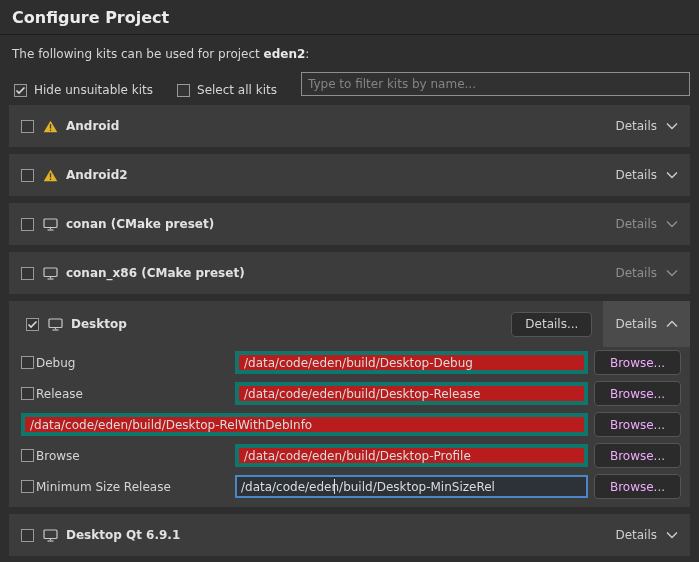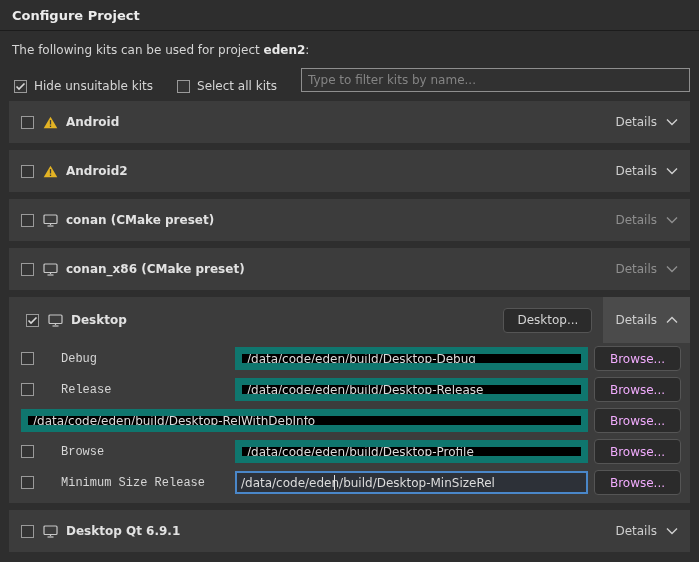--- a/index.html
+++ b/index.html
@@ -3,21 +3,21 @@
 <meta charset="utf-8">
 <style>
   html,body{margin:0;padding:0;}
   body{
     width:699px;height:562px;overflow:hidden;
     background:#2e2e2e;color:#d6d6d6;
     font-family:"DejaVu Sans","Liberation Sans",sans-serif;
     font-size:12px;
   }
   
-  .title{font-size:13px;font-weight:bold;color:#ececec;padding:8px 12px 7px;}
+  .title{font-size:16px;font-weight:bold;color:#ececec;padding:8px 12px 7px;}
   .title-sep{border-bottom:1px solid #1c1c1c;}
   .intro{padding:12px 12px 6px;color:#d6d6d6;}
   .intro b{color:#e8e8e8;}
   
   .toolbar{display:flex;align-items:center;margin:5px 9px 9px 14px;height:24px;}
   .check-group{display:flex;align-items:center;gap:7px;margin-right:24px;white-space:nowrap;cursor:default;margin-top:12px;}
   .cb{width:13px;height:13px;box-sizing:border-box;border:1px solid #9a9a9a;background:#343434;
       display:inline-flex;align-items:center;justify-content:center;flex:none;}
   .filter-input{flex:1;height:24px;box-sizing:border-box;background:#313131;border:1px solid #8e8e8e;
       color:#dcdcdc;font:12px "DejaVu Sans","Liberation Sans",sans-serif;padding:0 6px;outline:none;}
@@ -32,23 +32,23 @@
       color:#cfcfcf;font:12px "DejaVu Sans","Liberation Sans",sans-serif;cursor:pointer;padding:0;}
   .kit-row.disabled .details-btn{color:#8f8f8f;}
   
   .kit-panel{margin:0 9px 7px;background:#3c3c3c;padding-bottom:5px;}
   .panel-header{height:46px;display:flex;align-items:center;padding-left:17px;}
   .manage-btn{height:25px;padding:0 13px;margin-right:11px;background:#2b2b2b;border:1px solid #555;
       border-radius:4px;color:#d4d4d4;font:12px "DejaVu Sans","Liberation Sans",sans-serif;cursor:pointer;}
   .details-strip{height:46px;padding:0 12px;background:#4b4b4b;display:flex;align-items:center;}
   
   .cfg-row{height:31px;display:flex;align-items:center;padding:0 9px 0 12px;box-sizing:border-box;}
-  .cfg-left{width:214px;display:flex;align-items:center;gap:27px;flex:none;font-family:Liberation Mono, monospace;}
+  .cfg-left{width:214px;display:flex;align-items:center;gap:2px;flex:none;}
   .path-wrap{position:relative;flex:1;display:flex;margin-right:6px;}
-  .path-input{width:100%;height:23px;box-sizing:border-box;background:#000000;border:7px solid #0f766e;
+  .path-input{width:100%;height:23px;box-sizing:border-box;background:#b91c1c;border:4px solid #0f766e;
       color:#dcdcdc;font:12px "DejaVu Sans","Liberation Sans",sans-serif;padding:0 5px;outline:none;}
   .path-input.focused{border:1px solid #4a87c9;box-shadow:0 0 0 1px #4a87c9 inset;background:#2d3138;}
   .caret{position:absolute;left:99px;top:4px;width:1px;height:15px;background:#e0e0e0;}
   .browse-btn{width:87px;height:25px;flex:none;background:#2b2b2b;border:1px solid #555;border-radius:4px;
       color:#f0abfc;font:12px "DejaVu Sans","Liberation Sans",sans-serif;cursor:pointer;}
   svg{display:block;}
 </style>
 </head>
 <body>
 
@@ -158,21 +158,21 @@
     </span>
     <span class="kit-icon">
       <svg width="15" height="13" viewBox="0 0 15 13" fill="none" stroke="#c8c8c8" stroke-width="1.2">
           <rect x="1" y="1" width="13" height="8.5" rx="1"></rect>
           <path d="M7.5 9.5 V11"></path>
           <path d="M4.5 12 H10.5"></path>
         </svg>
     </span>
     <span class="kit-name">Desktop</span>
     <span class="spacer"></span>
-    <button class="manage-btn">Desktop...</button>
+    <button class="manage-btn">Details...</button>
     <div class="details-strip">
       <button class="details-btn">
         <span>Details</span>
         <svg width="12" height="8" viewBox="0 0 12 8">
             <polyline points="1,6.5 6,1.5 11,6.5" fill="none" stroke="currentColor" stroke-width="1.4"></polyline>
           </svg>
       </button>
     </div>
   </div>
 

